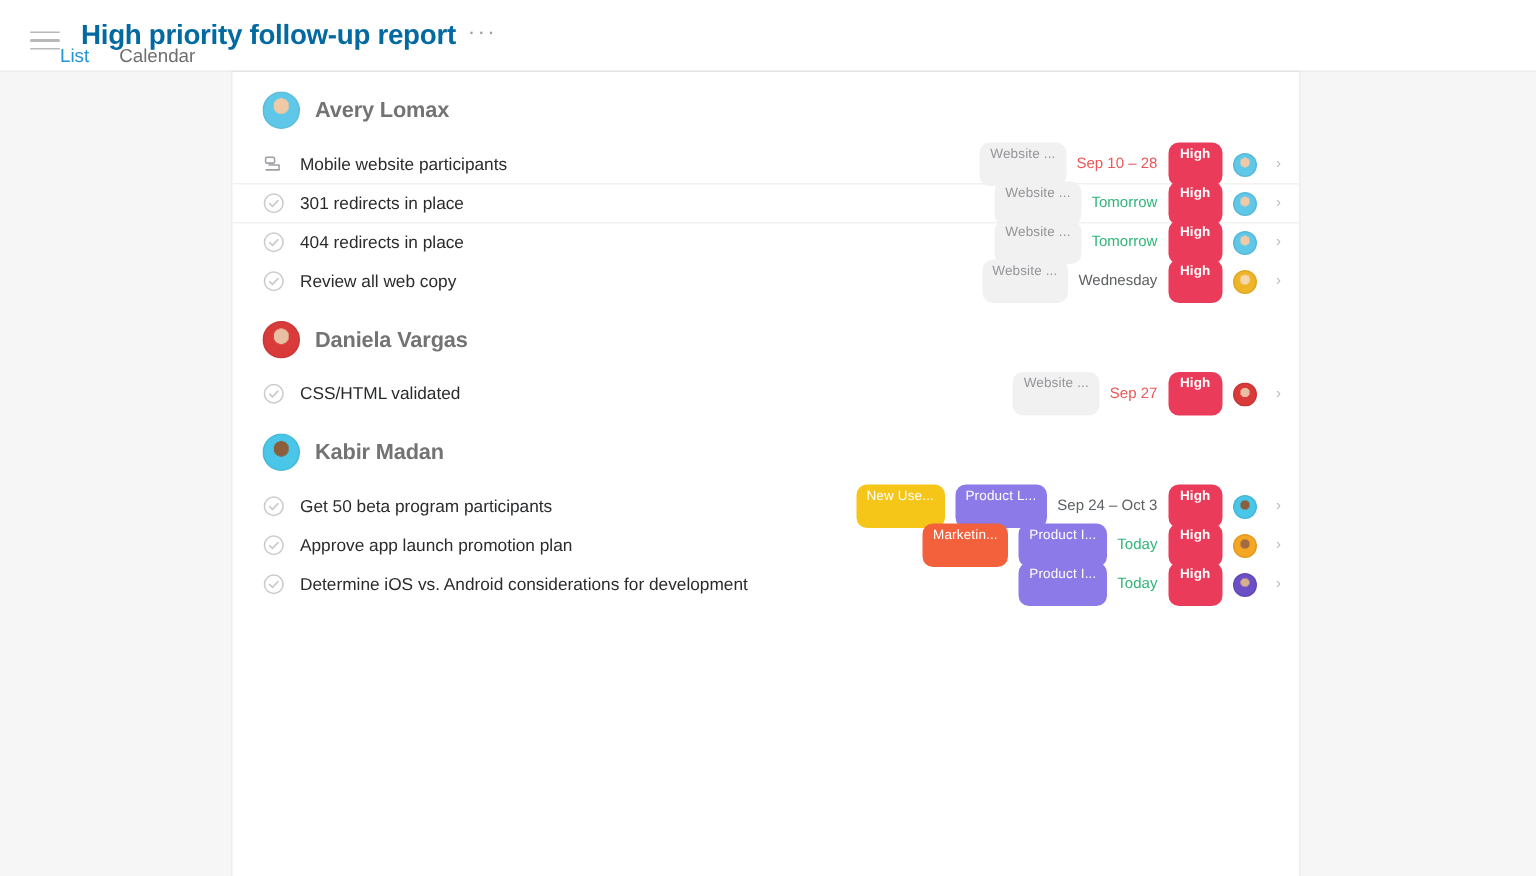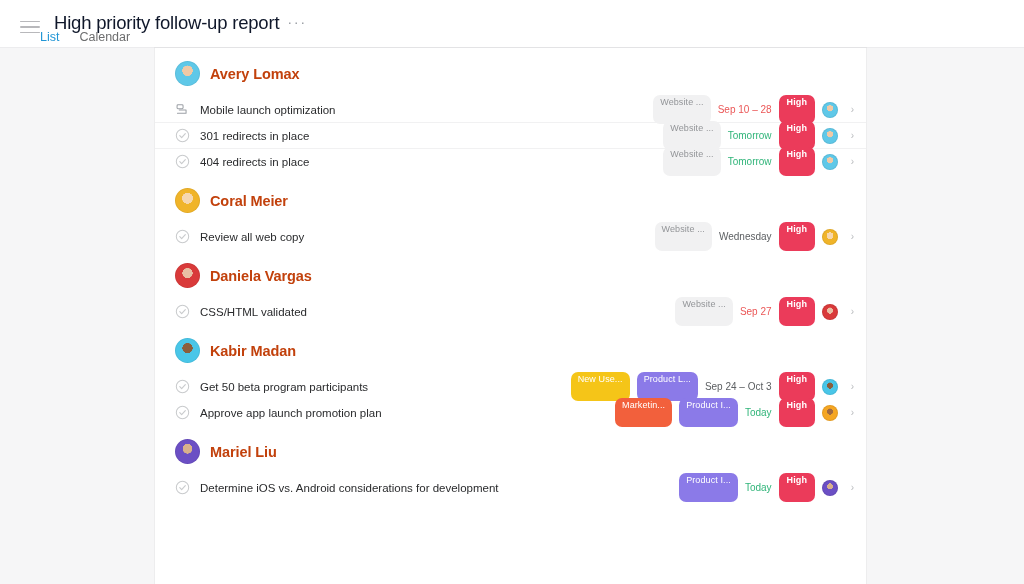--- a/index.html
+++ b/index.html
@@ -25,21 +25,21 @@
     margin: 10px 14px 0 6px;
     display: flex; flex-direction: column; justify-content: center; gap: 4px;
     cursor: pointer;
   }
   .hamburger i { display:block; height: 1.5px; background: #b8b8bb; border-radius: 2px; }
   .hamburger i:nth-child(1){ width: 20px; }
   .hamburger i:nth-child(2){ width: 20px; }
 
   .title-wrap { display: flex; align-items: center; gap: 8px; margin-top: 4px; }
   .page-title {
-    font-size: 18.5px; font-weight: 400; letter-spacing: -0.2px; color: #0f172a;
+    font-size: 18.5px; font-weight: 700; letter-spacing: -0.2px; color: #0369a1;
     white-space: nowrap;
   }
   .dots { color: #9ca0a6; font-size: 15px; letter-spacing: 1.5px; cursor: pointer; line-height: 1; padding-bottom:4px;}
 
   .tabs { position: absolute; left: 40px; top: 30px; display: flex; gap: 20px; }
   .tab {
     font-size: 12.5px; color: #6d6e6f; padding-bottom: 5px; cursor: pointer;
     border-bottom: 2px solid transparent; line-height: 14px;
   }
   .tab.active { color: #2196d6; border-bottom-color: #38a9e4; font-weight: 400; }
@@ -99,21 +99,21 @@
   .list { padding: 0; }
   .group-head {
     display: flex; align-items: center; gap: 10px;
     padding: 13px 0 11px 20px;
   }
   .group-avatar {
     width: 25px; height: 25px; border-radius: 50%;
     border: 1px solid rgba(0,0,0,.06);
     flex: 0 0 auto;
   }
-  .group-name { font-size: 14.5px; font-weight: 700; letter-spacing: -0.1px; color: #c2410c; }
+  .group-name { font-size: 14.5px; font-weight: 700; letter-spacing: -0.1px; color: #737373; }
 
   .task-row {
     display: flex; align-items: center;
     height: 26px; padding: 0 12px 0 20px;
     border-bottom: 1px solid #f1f1f2;
     cursor: pointer;
   }
   .task-row.noline { border-bottom: 1px solid transparent; justify-content: space-between; }
   .task-icon { width: 15px; height: 15px; flex: 0 0 auto; margin-right: 10px; }
   .task-name { font-size: 11.5px; color: #2a2b2d; white-space: nowrap; }
@@ -172,21 +172,21 @@
     <div class="list" id="list">
         <div class="group-head">
           <div class="group-avatar av-avery"></div>
           <div class="group-name">Avery Lomax</div>
         </div>
         <div class="task-row">
           <span class="task-icon"><svg width="15" height="15" viewBox="0 0 16 16" fill="none">
               <rect x="2.2" y="3" width="6.4" height="4.2" rx="1" stroke="#9ca0a6" stroke-width="1.1"></rect>
               <path d="M4.6 8.6h7.2v3.4H2.6" stroke="#9ca0a6" stroke-width="1.1" stroke-linecap="round" stroke-linejoin="round"></path>
             </svg></span>
-          <span class="task-name">Mobile launch optimization</span>
+          <span class="task-name">Mobile website participants</span>
           <span class="task-meta">
             <span class="pill project">Website ...</span>
             <span class="date" style="color:#eb5757">Sep 10 – 28</span>
             <span class="pill prio">High</span>
             <span class="row-avatar av-avery"></span>
             <span class="chev">›</span>
           </span>
         </div>
         <div class="task-row">
           <span class="task-icon"><svg width="15" height="15" viewBox="0 0 16 16" fill="none">
@@ -208,24 +208,20 @@
               <path d="M5.1 8.2l2 2 3.9-4.1" stroke="#c9cbcd" stroke-width="1.2" stroke-linecap="round" stroke-linejoin="round"></path>
             </svg></span>
           <span class="task-name">404 redirects in place</span>
           <span class="task-meta">
             <span class="pill project">Website ...</span>
             <span class="date" style="color:#31b57a">Tomorrow</span>
             <span class="pill prio">High</span>
             <span class="row-avatar av-avery"></span>
             <span class="chev">›</span>
           </span>
-        </div>
-        <div class="group-head">
-          <div class="group-avatar av-coral"></div>
-          <div class="group-name">Coral Meier</div>
         </div>
         <div class="task-row noline">
           <span class="task-icon"><svg width="15" height="15" viewBox="0 0 16 16" fill="none">
               <circle cx="8" cy="8" r="6.6" stroke="#c9cbcd" stroke-width="1.1"></circle>
               <path d="M5.1 8.2l2 2 3.9-4.1" stroke="#c9cbcd" stroke-width="1.2" stroke-linecap="round" stroke-linejoin="round"></path>
             </svg></span>
           <span class="task-name">Review all web copy</span>
           <span class="task-meta">
             <span class="pill project">Website ...</span>
             <span class="date" style="color:#5d6063">Wednesday</span>
@@ -279,24 +275,20 @@
           <span class="task-name">Approve app launch promotion plan</span>
           <span class="task-meta">
             <span class="pill tag" style="background:#f2603c">Marketin...</span>
             <span class="pill tag" style="background:#8b7ae8">Product I...</span>
             <span class="date" style="color:#31b57a">Today</span>
             <span class="pill prio">High</span>
             <span class="row-avatar av-kat"></span>
             <span class="chev">›</span>
           </span>
         </div>
-        <div class="group-head">
-          <div class="group-avatar av-mariel"></div>
-          <div class="group-name">Mariel Liu</div>
-        </div>
         <div class="task-row noline">
           <span class="task-icon"><svg width="15" height="15" viewBox="0 0 16 16" fill="none">
               <circle cx="8" cy="8" r="6.6" stroke="#c9cbcd" stroke-width="1.1"></circle>
               <path d="M5.1 8.2l2 2 3.9-4.1" stroke="#c9cbcd" stroke-width="1.2" stroke-linecap="round" stroke-linejoin="round"></path>
             </svg></span>
           <span class="task-name">Determine iOS vs. Android considerations for development</span>
           <span class="task-meta">
             <span class="pill tag" style="background:#8b7ae8">Product I...</span>
             <span class="date" style="color:#31b57a">Today</span>
             <span class="pill prio">High</span>

